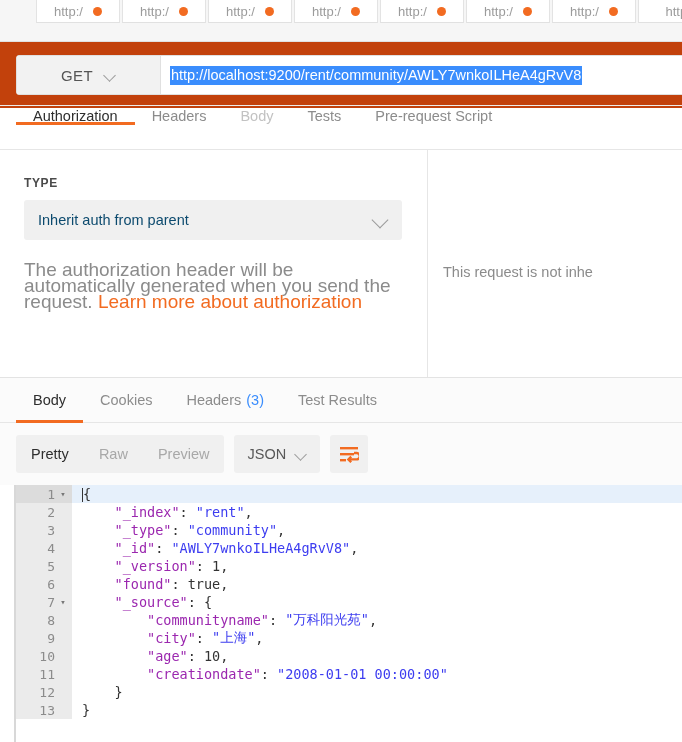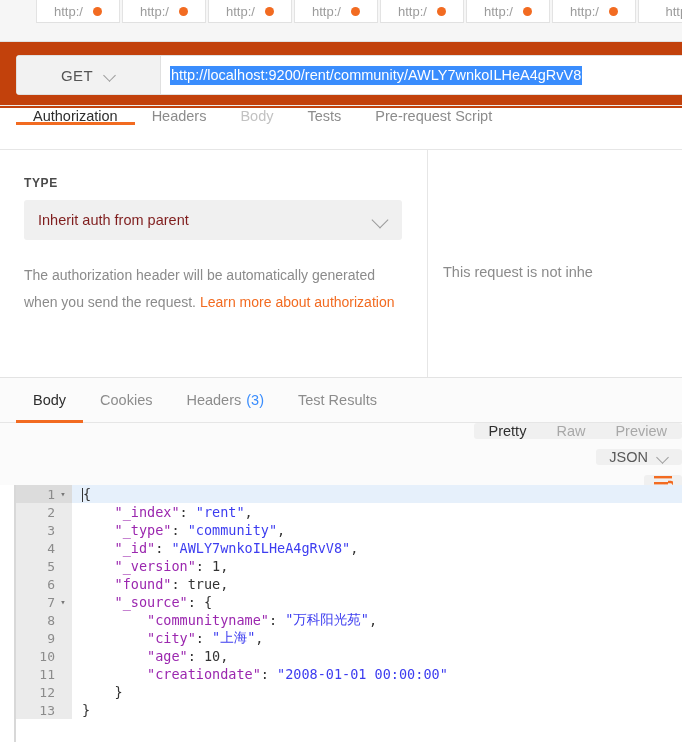--- a/index.html
+++ b/index.html
@@ -122,31 +122,31 @@
   .type-label {
     font-size: 12px; color: #4a4a4a; font-weight: bold;
     letter-spacing: .6px; margin-bottom: 10px;
   }
   .auth-dropdown {
     width: 378px; height: 40px;
     background: #f0f0f0; border-radius: 3px;
     display: flex; align-items: center; justify-content: space-between;
     padding: 0 14px 0 14px; cursor: pointer;
   }
-  .auth-dropdown .dd-text { font-size: 14.5px; color: #7f1d1d; }
+  .auth-dropdown .dd-text { font-size: 14.5px; color: #0c4a6e; }
   .chev-lg { width: 15px; height: 15px; position: relative; }
   .chev-lg::before {
     content: ""; position: absolute; left: 1px; top: 1px;
     width: 11px; height: 11px;
     border-right: 1.8px solid #9b9b9b; border-bottom: 1.8px solid #9b9b9b;
     transform: rotate(45deg);
   }
   .auth-help {
     margin-top: 22px; width: 372px;
-    font-size: 14px; line-height: 27px; color: #8b8b8b;
+    font-size: 19px; line-height: 16px; color: #8b8b8b;
   }
   .auth-help a { color: #f26b21; text-decoration: none; cursor: pointer; }
   .auth-right {
     position: absolute; left: 429px; top: 8px; width: 253px; height: 227px;
     display: flex; align-items: center; justify-content: flex-start;
     padding-left: 14px; overflow: hidden;
   }
   .auth-right .note {
     font-size: 14.5px; color: #8b8b8b; white-space: nowrap;
   }
@@ -171,23 +171,22 @@
   .resp-tab.active { color: #2e2e2e; }
   .resp-tab.active::after {
     content: ""; position: absolute; left: 0; right: 0; bottom: -1px;
     height: 3px; background: #f26b21;
   }
   .count-badge { color: #3a8dfd; font-size: 14.5px; }
 
   
   .fmt-bar {
     position: absolute; top: 423px; left: 0; width: 682px; height: 62px;
-    background: #fbfbfb; display: flex; align-items: flex-end; padding-left: 16px;
+    background: #fbfbfb; display: flex; align-items: center; padding-left: 16px;
     gap: 10px;
-    flex-direction: column;
   }
   .seg {
     display: flex; background: #f0f0f0; border-radius: 3px; height: 38px;
     align-items: stretch;
   }
   .seg-item {
     display: flex; align-items: center; padding: 0 15px;
     font-size: 14.5px; color: #a8a8a8; cursor: pointer;
   }
   .seg-item.active { color: #2e2e2e; }

